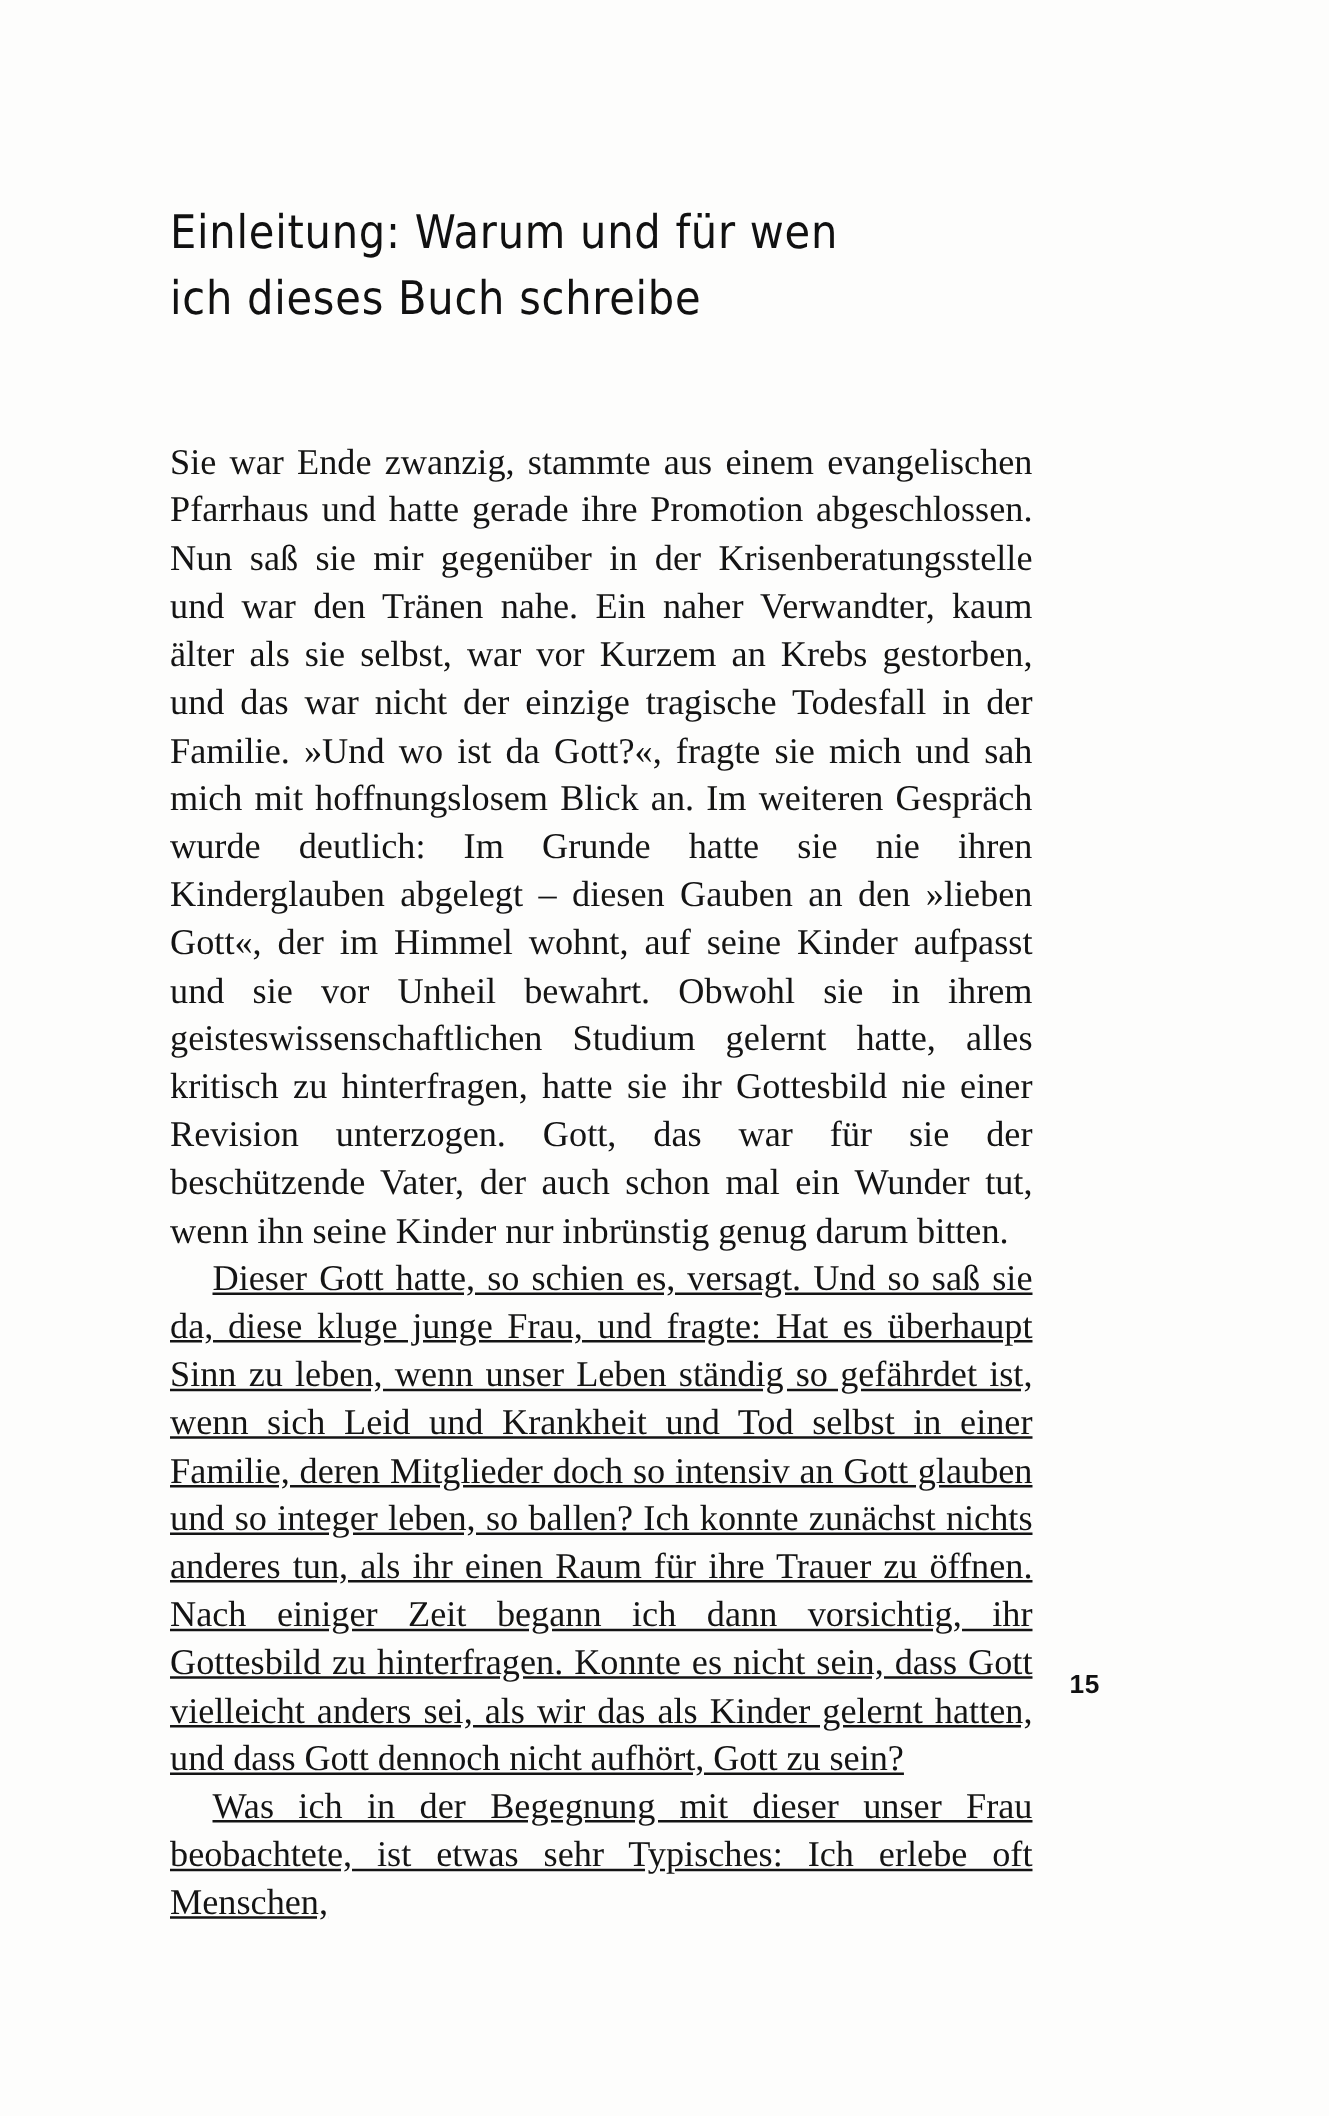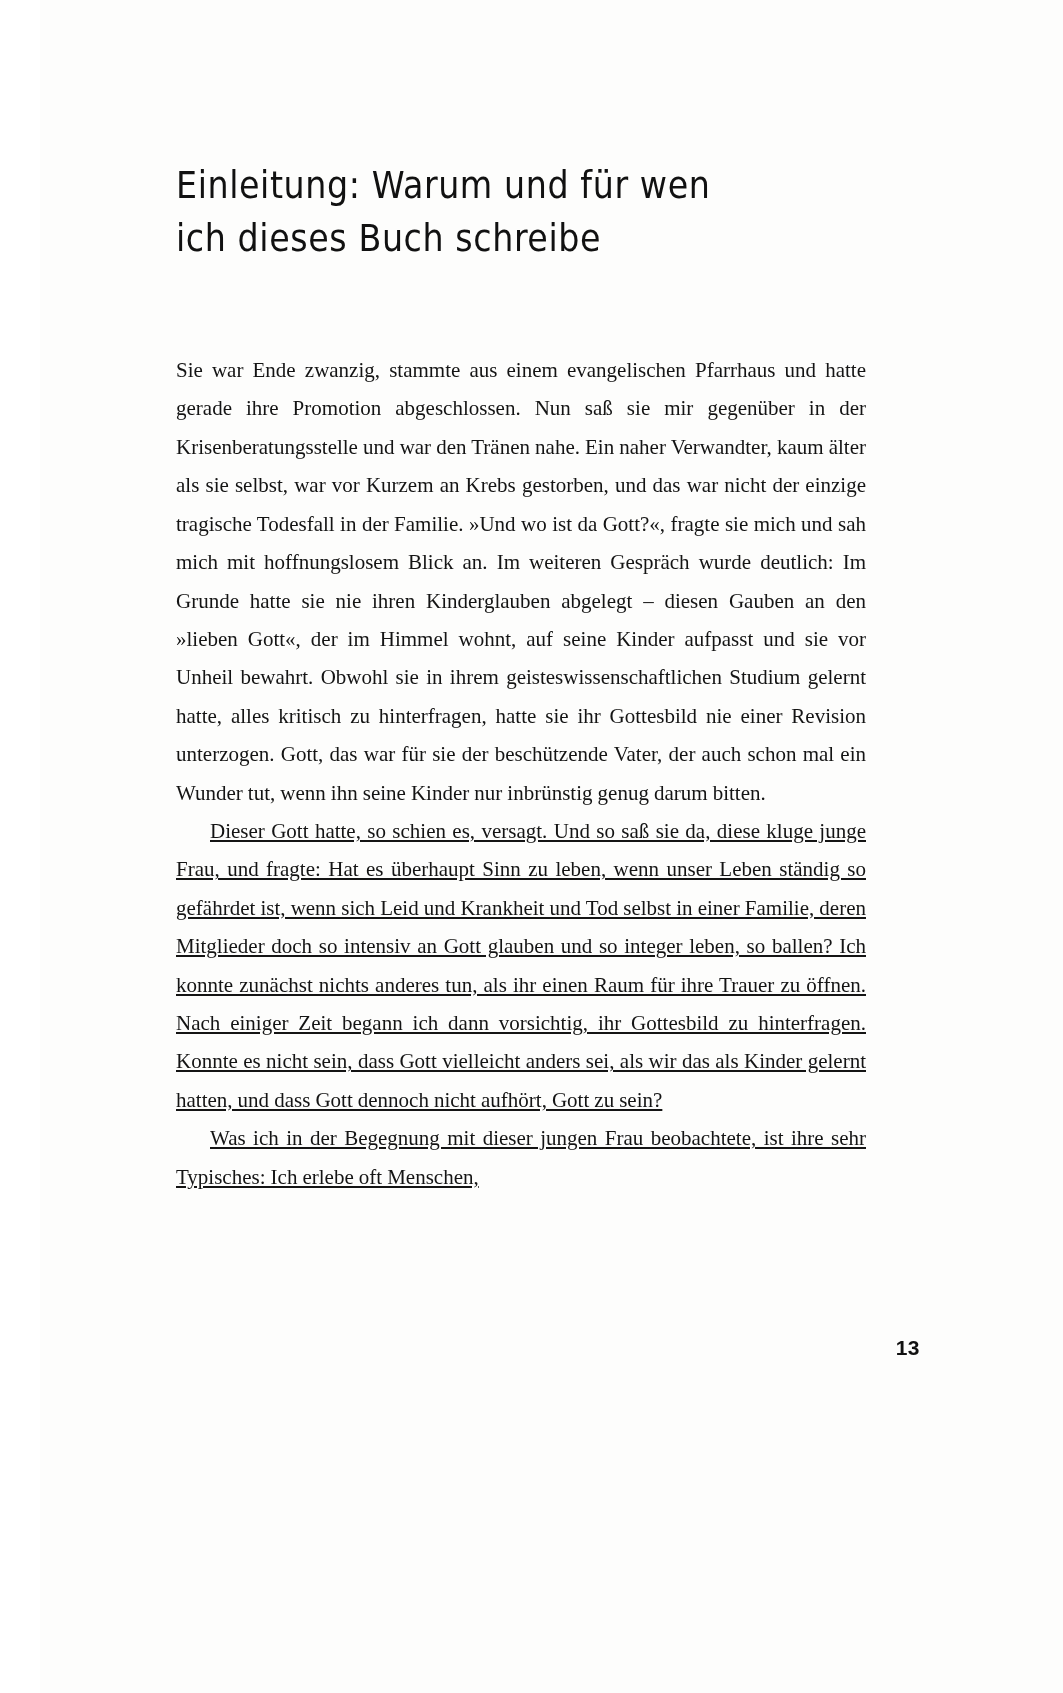--- a/index.html
+++ b/index.html
@@ -13,21 +13,20 @@
     font-family: "Liberation Serif", serif;
     color: #1a1a1a;
     position: relative;
     overflow: hidden;
   }
 
   .page {
     position: absolute;
     inset: 0;
     background: #fdfdfc;
-    margin-left: 40px;
   }
 
   .content {
     position: absolute;
     left: 136px;
     top: 160px;
     width: 690px;
   }
 
   
@@ -43,21 +42,21 @@
     white-space: pre-line;
   }
 
   
   .body-block {
     margin-top: 86px;
   }
 
   .body-par {
     font-family: "Liberation Serif", "DejaVu Serif", serif;
-    font-size: 21px;
+    font-size: 29px;
     line-height: 38.4px;
     text-align: justify;
     text-justify: inter-word;
     color: #141414;
     margin: 0;
     hyphens: manual;
     word-spacing: -0.2px;
   }
   .body-par.indented {
     text-indent: 34px;
@@ -95,23 +94,23 @@
 
     <h1 class="chapter-title">Einleitung: Warum und für wen
 ich dieses Buch schreibe</h1>
 
     <div class="body-block">
 
       <p class="body-par">Sie war Ende zwanzig, stammte aus einem evangelischen Pfarrhaus und hatte gerade ihre Promotion abgeschlossen. Nun saß sie mir gegenüber in der Krisenberatungsstelle und war den Tränen nahe. Ein naher Verwandter, kaum älter als sie selbst, war vor Kurzem an Krebs gestorben, und das war nicht der einzige tragische Todesfall in der Familie. »Und wo ist da Gott?«, fragte sie mich und sah mich mit hoffnungslosem Blick an. Im weiteren Gespräch wurde deutlich: Im Grunde hatte sie nie ihren Kinderglauben abgelegt – diesen Gauben an den »lieben Gott«, der im Himmel wohnt, auf seine Kinder aufpasst und sie vor Unheil bewahrt. Obwohl sie in ihrem geisteswissenschaftlichen Studium gelernt hatte, alles kritisch zu hinterfragen, hatte sie ihr Gottesbild nie einer Revision unterzogen. Gott, das war für sie der beschützende Vater, der auch schon mal ein Wunder tut, wenn ihn seine Kinder nur inbrünstig genug darum bitten.</p>
 
       <p class="body-par indented">Dieser Gott hatte, so schien es, versagt. Und so saß sie da, diese kluge junge Frau, und fragte: Hat es überhaupt Sinn zu leben, wenn unser Leben ständig so gefährdet ist, wenn sich Leid und Krankheit und Tod selbst in einer Familie, deren Mitglieder doch so intensiv an Gott glauben und so integer leben, so ballen? Ich konnte zunächst nichts anderes tun, als ihr einen Raum für ihre Trauer zu öffnen. Nach einiger Zeit begann ich dann vorsichtig, ihr Gottesbild zu hinterfragen. Konnte es nicht sein, dass Gott vielleicht anders sei, als wir das als Kinder gelernt hatten, und dass Gott dennoch nicht aufhört, Gott zu sein?</p>
 
-      <p class="body-par indented last-line-left">Was ich in der Begegnung mit dieser jungen Frau beobachtete, ist ihre sehr Typisches: Ich erlebe oft Menschen,</p>
+      <p class="body-par indented last-line-left">Was ich in der Begegnung mit dieser unser Frau beobachtete, ist etwas sehr Typisches: Ich erlebe oft Menschen,</p>
 
     </div>
 
   </div>
 
   <div class="folio-wrap">
-    <span class="folio">13</span>
+    <span class="folio">15</span>
   </div>
 
 </div>
 
 </body></html>

